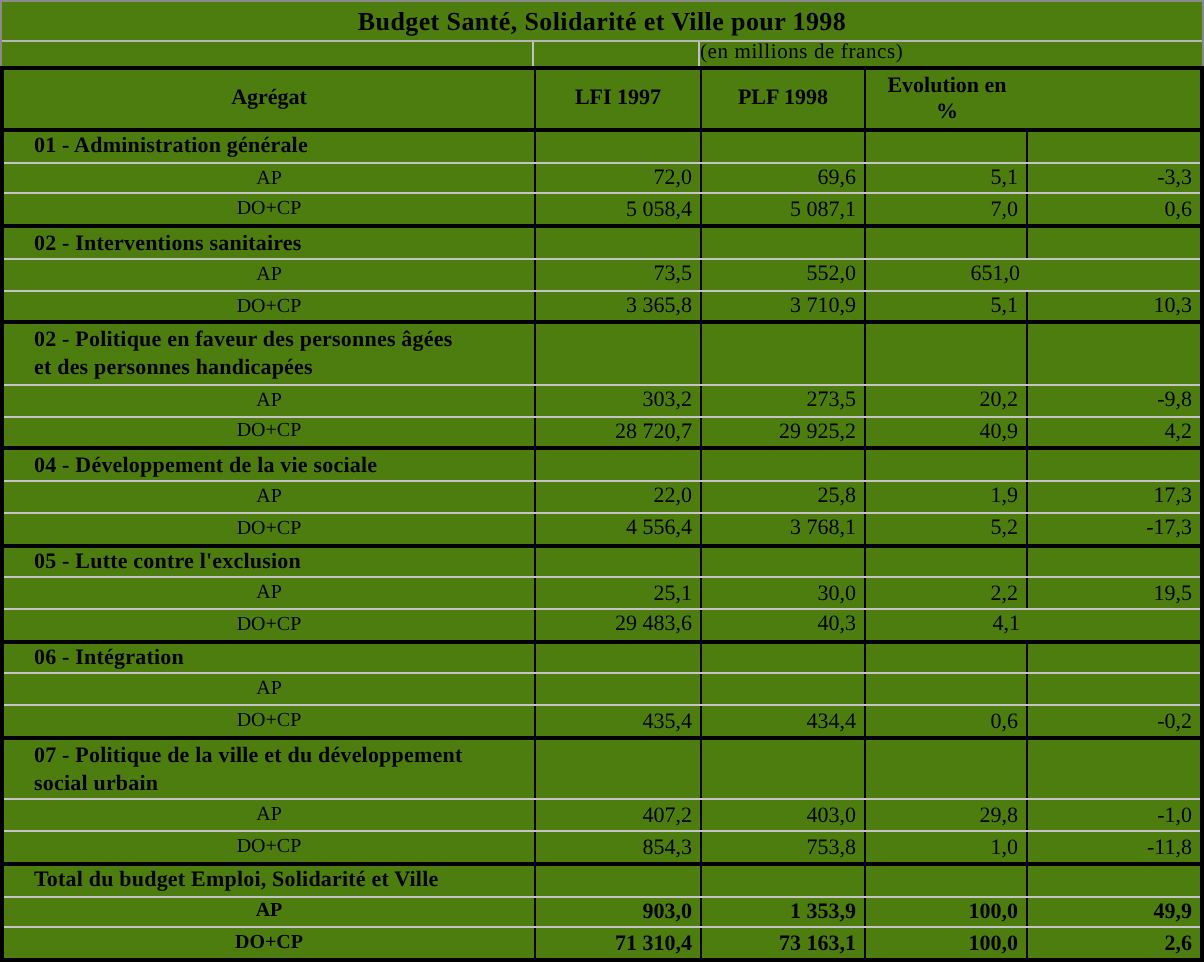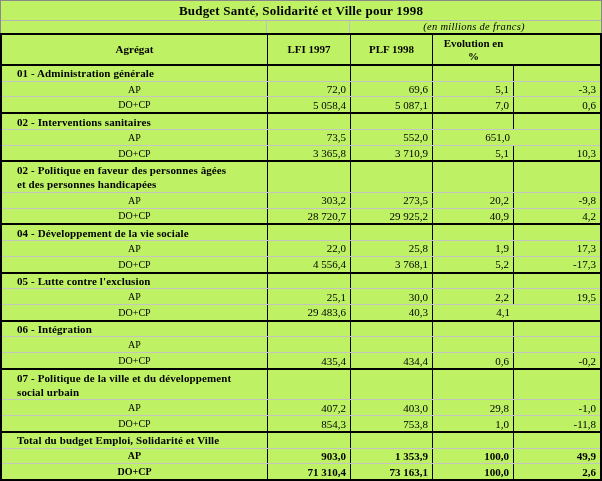--- a/index.html
+++ b/index.html
@@ -5,21 +5,21 @@
   * { box-sizing: border-box; margin: 0; padding: 0; }
   html, body { background: #ffffff; }
   body {
     font-family: "Liberation Serif", "DejaVu Serif", serif;
     color: #000;
     width: 602px;
   }
   .sheet {
     width: 602px;
     height: 481px;
-    background: #bef264;
+    background: #4d7c0f;
     display: flex;
     flex-direction: column;
     overflow: hidden;
   }
 
   
   .top-block {
     border: 1px solid #8a8a8a;
     border-bottom: none;
     flex: 0 0 33px;
@@ -36,24 +36,23 @@
     letter-spacing: 0.2px;
   }
   .unit-row {
     flex: 1;
     display: grid;
     grid-template-columns: 266px 83px 1fr;
   }
   .u-cell { height: 100%; }
   .u-div { border-right: 1px solid #c0c0c0; }
   .unit-note {
-    font-style: italic;
     font-size: 10.5px;
     line-height: 12px;
-    text-align: center;
+    text-align: left;
     padding-right: 3px;
     letter-spacing: 0.3px;
   }
 
   
   .main-table {
     flex: 1;
     border: 2px solid #000;
     display: flex;
     flex-direction: column;

